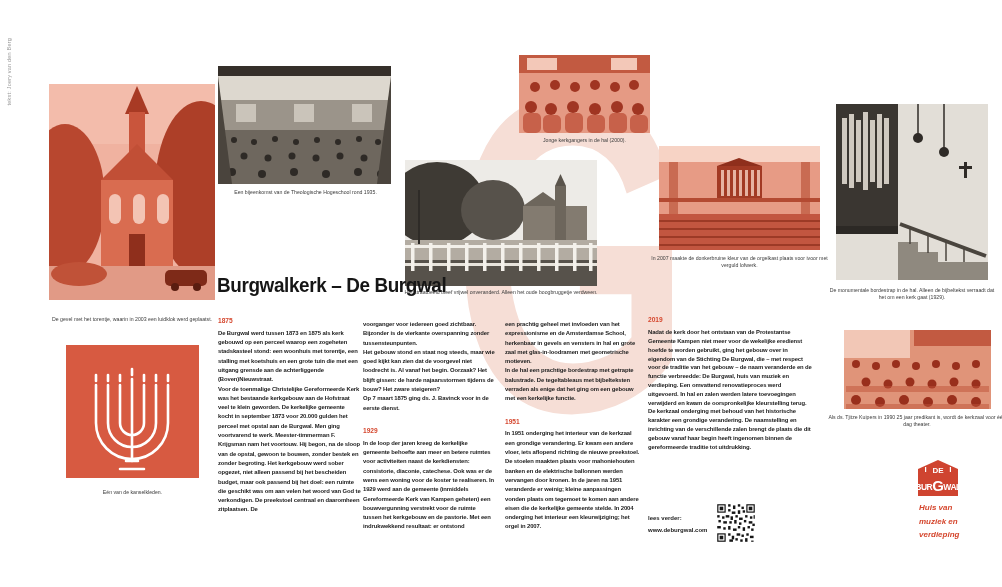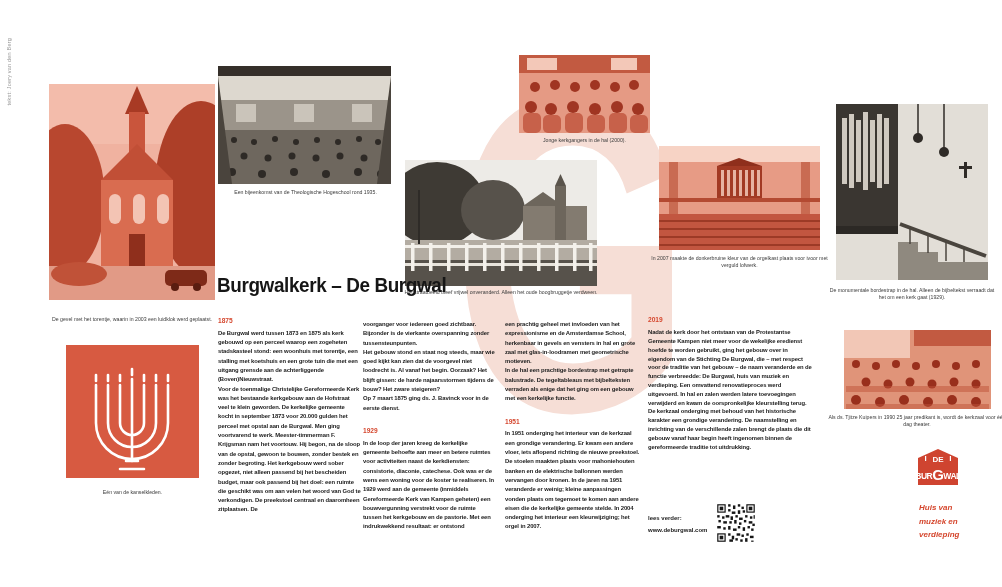--- a/index.html
+++ b/index.html
@@ -27,21 +27,21 @@
   .col{position:absolute;z-index:3;font-size:5.9px;line-height:9.3px;font-weight:700;color:#222;letter-spacing:-0.1px;}
   .col p{margin:0;white-space:pre-line;}
   .col h3{margin:0 0 3.5px 0;font-size:6.6px;color:#d5472e;letter-spacing:0;}
   .col h3.mid{margin-top:13px;}
   .col4{line-height:8.8px;}
 
   .readmore{position:absolute;left:648px;top:512px;z-index:3;font-size:6px;line-height:12px;font-weight:700;color:#222;white-space:pre-line;}
   .qr{position:absolute;left:716px;top:503px;z-index:3;}
 
   
-  .logo{position:absolute;left:918px;top:449px;z-index:3;}
+  .logo{position:absolute;left:918px;top:460px;z-index:3;}
   .tagline{position:absolute;left:919px;top:501px;z-index:3;font-size:8px;line-height:13.5px;
     font-weight:700;color:#d5472e;white-space:pre-line;font-style:italic;}
 </style>
 </head>
 <body>
 
 <div class="poster">
 
   <div class="watermark">G</div>
 

